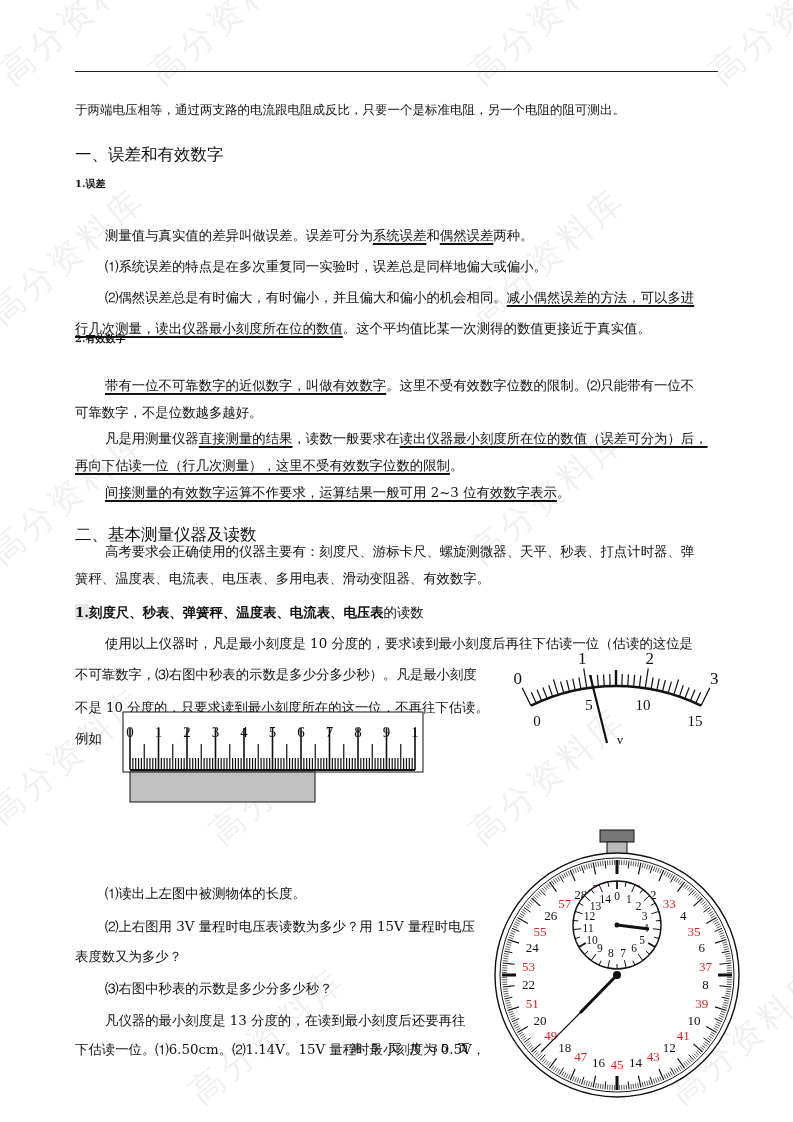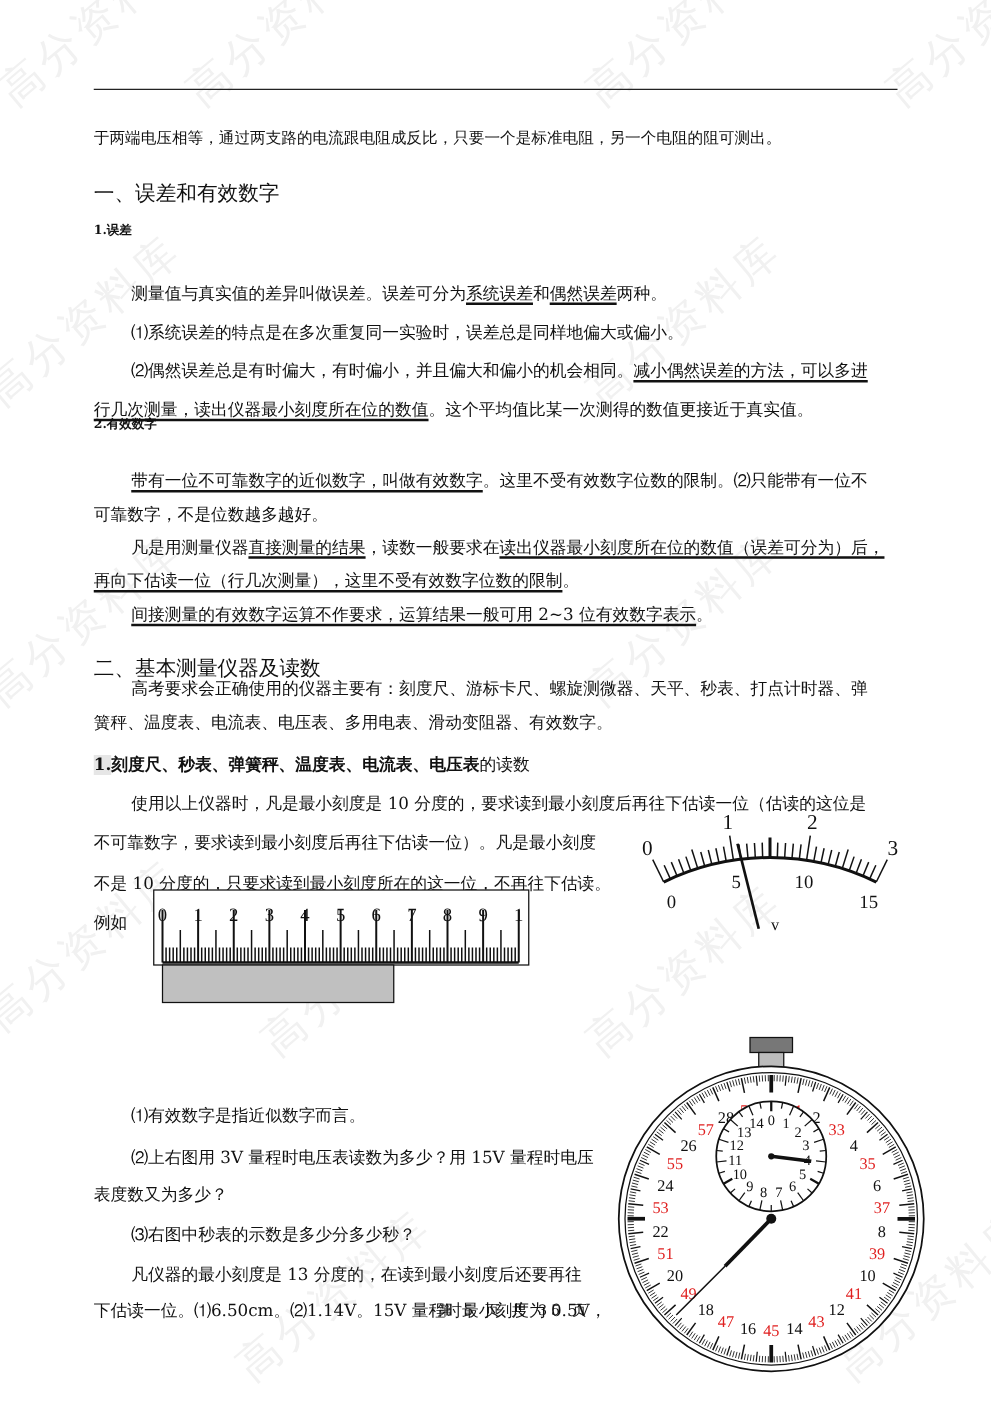--- a/index.html
+++ b/index.html
@@ -71,21 +71,21 @@
 </div>
 
 <div class="h1" style="top:524px">二、基本测量仪器及读数</div>
 <div class="t ind" style="top:523px">高考要求会正确使用的仪器主要有：刻度尺、游标卡尺、螺旋测微器、天平、秒表、打点计时器、弹</div>
 <div class="t" style="top:550px">簧秤、温度表、电流表、电压表、多用电表、滑动变阻器、有效数字。</div>
 
 <div class="t" style="top:583px">
   <span class="b hl">1.</span><span class="b">刻度尺、秒表、弹簧秤、温度表、电流表、电压表</span><span>的读数</span>
 </div>
 <div class="t ind" style="top:615px">使用以上仪器时，凡是最小刻度是 10 分度的，要求读到最小刻度后再往下估读一位（估读的这位是</div>
-<div class="t" style="top:646px">不可靠数字，要求读到最小刻度后再往下估读一位）。凡是最小刻度</div>
+<div class="t" style="top:646px">不可靠数字，⑶右图中秒表的示数是多少分多少秒）。凡是最小刻度</div>
 <div class="t" style="top:679px">不是 10 分度的，只要求读到最小刻度所在的这一位，不再往下估读。</div>
 <div class="t" style="top:710px">例如</div>
 
 <svg style="left:0;top:0" width="793" height="1122">
   <rect x="123" y="712" width="300" height="60" fill="#fff" stroke="#111" stroke-width="1"></rect>
   <rect x="130" y="772" width="185" height="30" fill="#c0c0c0" stroke="#111" stroke-width="1"></rect>
   <g id="ruler-ticks" stroke="#111">
       <line x1="130" y1="770" x2="130" y2="728" stroke-width="1.6"></line>
       <line x1="132.85" y1="770" x2="132.85" y2="758" stroke-width="1.2"></line>
       <line x1="135.7" y1="770" x2="135.7" y2="758" stroke-width="1.2"></line>
@@ -244,21 +244,21 @@
       <text x="714.1951368807534" y="683.6701336289866" text-anchor="middle" font-size="17" class="svgtxt" fill="#111">3</text>
       <text x="537.0931935779661" y="726.21707166615" text-anchor="middle" font-size="15" class="svgtxt" fill="#111">0</text>
       <text x="588.8765717950931" y="710.0552904905198" text-anchor="middle" font-size="15" class="svgtxt" fill="#111">5</text>
       <text x="643.123428204907" y="710.0552904905198" text-anchor="middle" font-size="15" class="svgtxt" fill="#111">10</text>
       <text x="694.9068064220339" y="726.2170716661499" text-anchor="middle" font-size="15" class="svgtxt" fill="#111">15</text>
       <line x1="607" y1="743" x2="590" y2="675" stroke="#111" stroke-width="2.2"></line>
       <text x="620" y="744" text-anchor="middle" font-size="13" class="svgtxt" fill="#111">v</text>
     </g>
 </svg>
 
-<div class="t" style="top:865px;width:400px;padding-left:30px">⑴有效数字是指近似数字而言。</div>
+<div class="t" style="top:865px;width:400px;padding-left:30px">⑴读出上左图中被测物体的长度。</div>
 <div class="t" style="top:898px;width:400px;padding-left:30px">⑵上右图用 3V 量程时电压表读数为多少？用 15V 量程时电压</div>
 <div class="t" style="top:928px;width:400px">表度数又为多少？</div>
 <div class="t" style="top:960px;width:400px;padding-left:30px">⑶右图中秒表的示数是多少分多少秒？</div>
 <div class="t" style="top:992px;width:400px;padding-left:30px">凡仪器的最小刻度是 13 分度的，在读到最小刻度后还要再往</div>
 <div class="t" style="top:1021px;width:400px">下估读一位。⑴6.50cm。⑵1.14V。15V 量程时最小刻度为 0.5V，</div>
 
 <svg style="left:0;top:0" width="793" height="1122">
   <g id="stopwatch">
       <rect x="600" y="830" width="34" height="12" fill="#777" stroke="#111" stroke-width="1"></rect>
       <rect x="607" y="842" width="20" height="12" fill="#bbb" stroke="#111" stroke-width="1"></rect>

